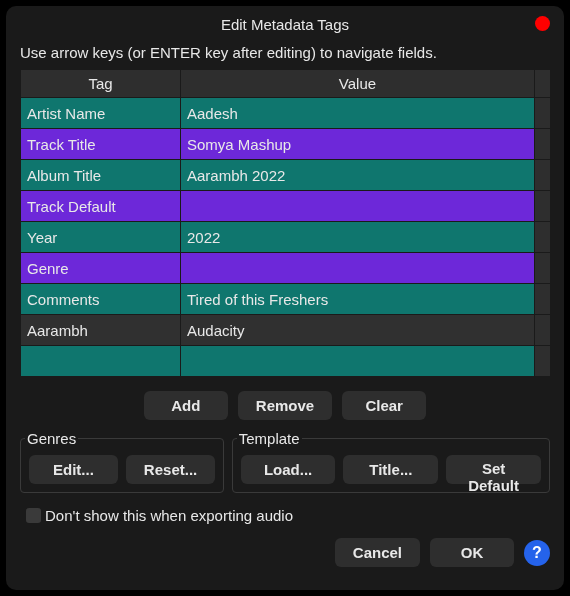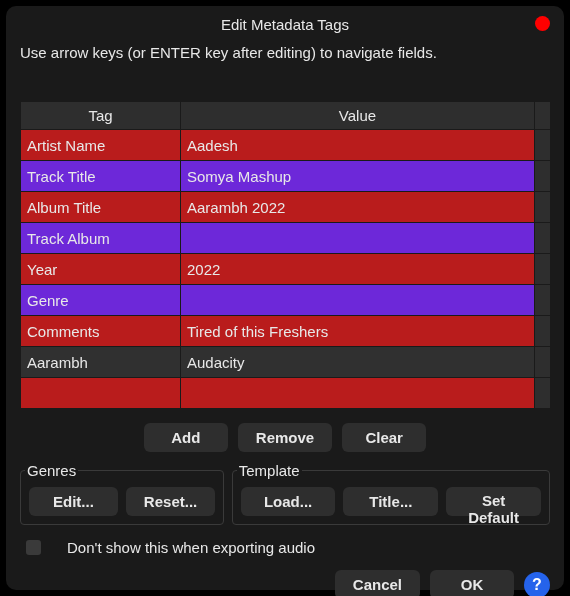--- a/index.html
+++ b/index.html
@@ -51,37 +51,36 @@
       color: #e8e8e8;
     }
     .table-wrap {
       margin: 0 14px;
       width: 530px;
     }
     table {
       border-collapse: collapse;
       width: 100%;
       table-layout: fixed;
-      margin-top: 32px;
     }
     th {
       background: #2e2e2e;
       color: #e8e8e8;
       font-weight: normal;
       font-size: 15px;
       padding: 4px 6px;
       text-align: center;
       border: 1px solid #1a1a1a;
       height: 28px;
     }
     th.tag-col { width: 160px; }
     th.val-col { width: 354px; }
     th.end-col { width: 16px; background:#2e2e2e;}
     td {
-      background: #b91c1c;
+      background: #0f766e;
       color: #e8e8e8;
       font-size: 15px;
       padding: 4px 6px;
       border: 1px solid #1a1a1a;
       height: 31px;
       text-align: left;
     }
     tr.alt td {
       background: #6d28d9;
     }
@@ -138,21 +137,21 @@
       display: flex;
       gap: 8px;
     }
     .fs-buttons button {
       min-width: 0;
       flex: 1;
     }
     .checkbox-row {
       display: flex;
       align-items: center;
-      gap: 26px;
+      gap: 4px;
       margin: 14px 14px 0 20px;
     }
     .checkbox {
       width: 15px;
       height: 15px;
       background: #3a3a3a;
       border-radius: 3px;
     }
     .checkbox-label {
       font-size: 15px;
@@ -211,21 +210,21 @@
             <td>Track Title</td>
             <td>Somya Mashup</td>
             <td class="end-cell"></td>
           </tr>
           <tr>
             <td>Album Title</td>
             <td>Aarambh 2022</td>
             <td class="end-cell"></td>
           </tr>
           <tr class="alt">
-            <td>Track Album</td>
+            <td>Track Default</td>
             <td></td>
             <td class="end-cell"></td>
           </tr>
           <tr>
             <td>Year</td>
             <td>2022</td>
             <td class="end-cell"></td>
           </tr>
           <tr class="alt">
             <td>Genre</td>

